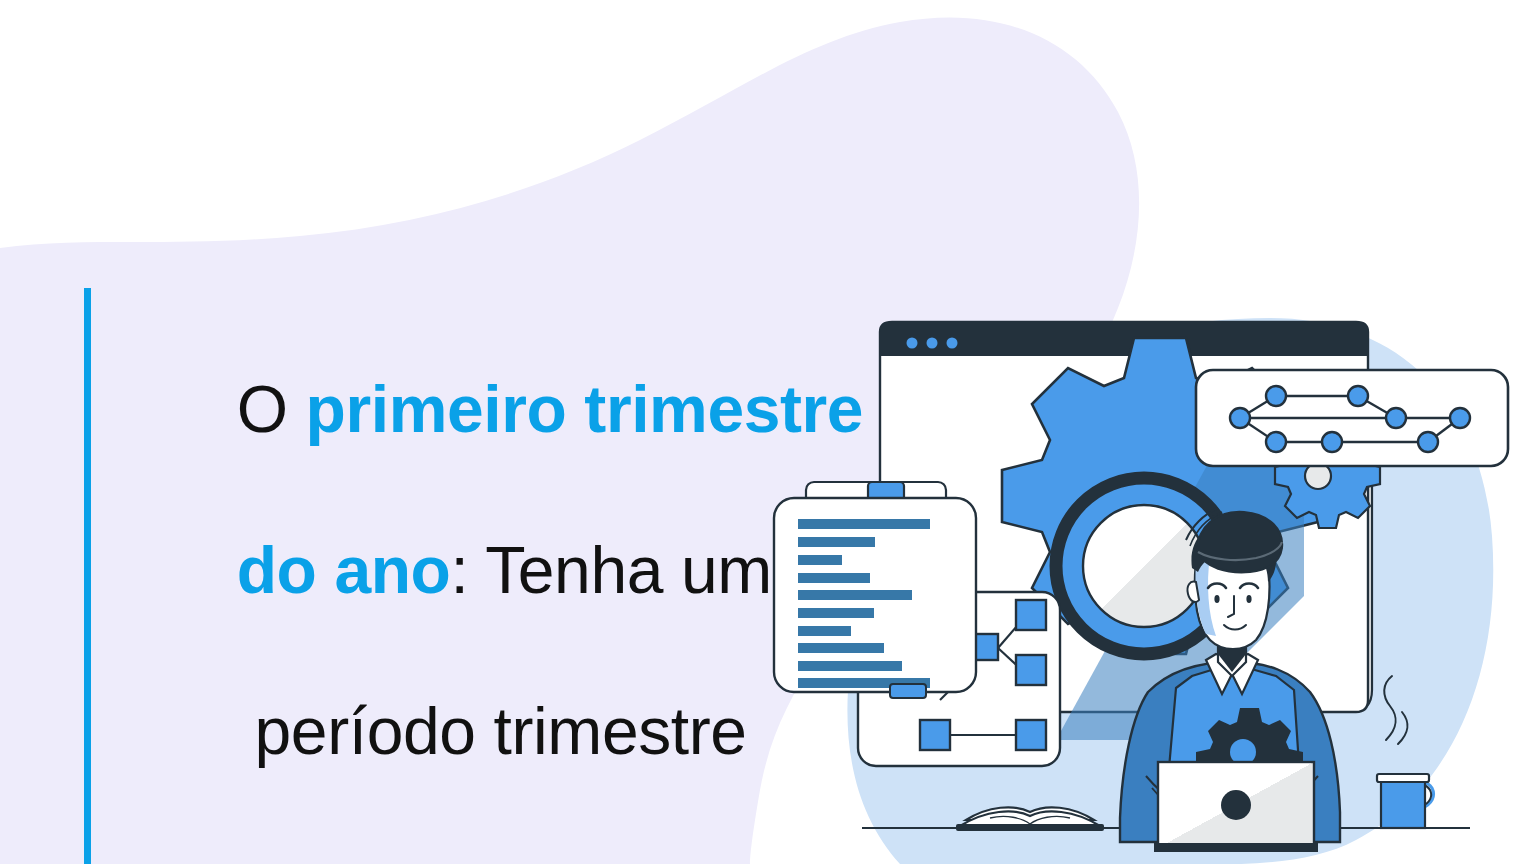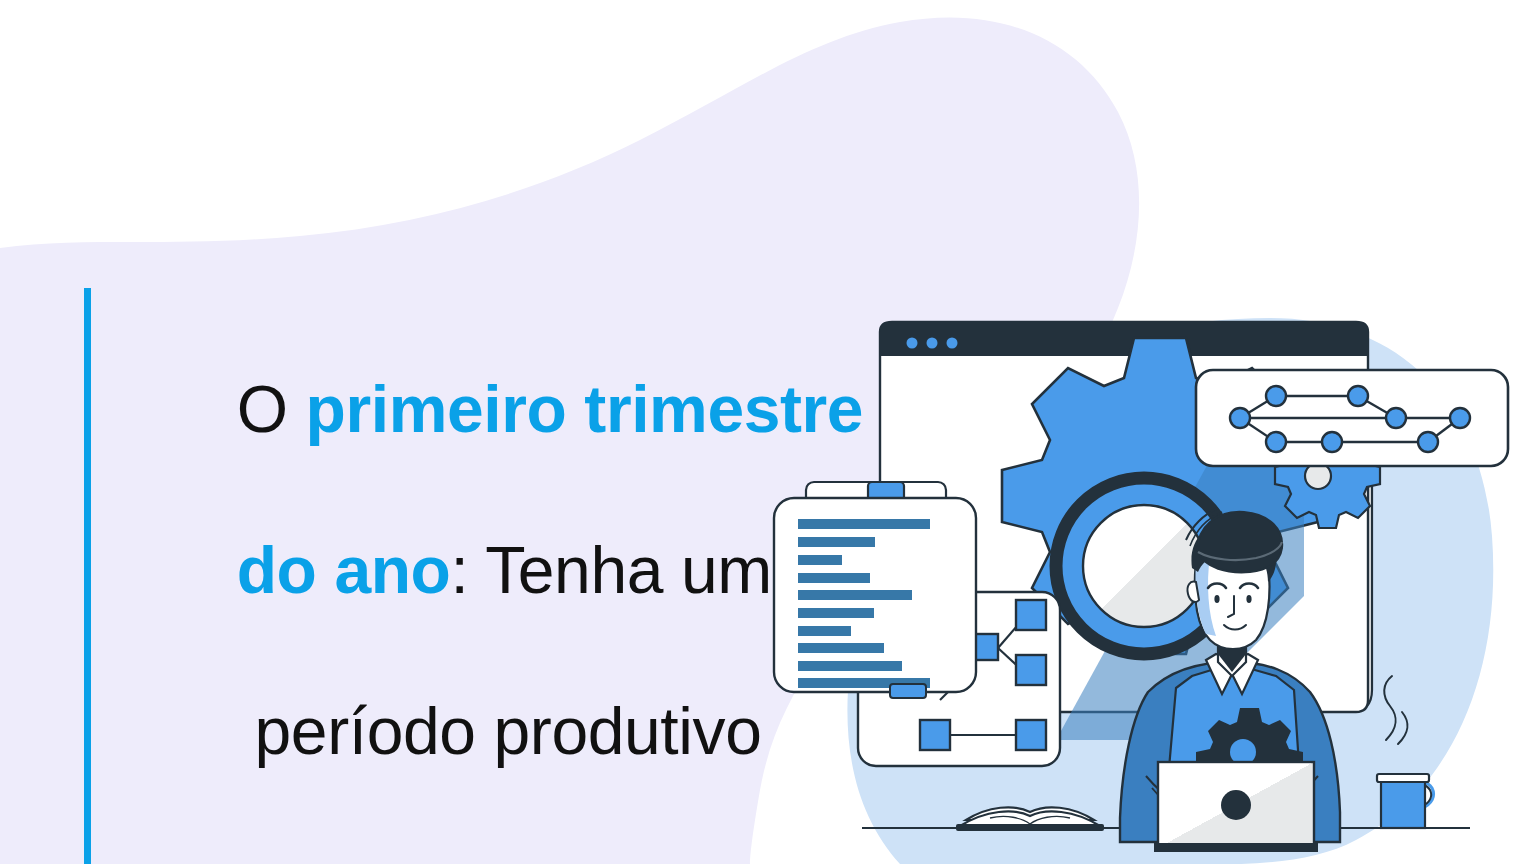--- a/index.html
+++ b/index.html
@@ -286,18 +286,18 @@
       <rect x="1381" y="780" width="44" height="48" fill="#4a9bea" stroke="#23313c" stroke-width="2.2"></rect>
       <rect x="1377" y="774" width="52" height="8" rx="2" fill="#ffffff" stroke="#23313c" stroke-width="2.2"></rect>
     </g>
   </svg>
 
   <div id="headline-block">
     <div id="accent-bar"></div>
     <div id="headline-text">
       <span class="hl-plain">O </span><span class="hl-strong">primeiro trimestre</span><br>
       <span class="hl-strong">do ano</span><span class="hl-plain">: Tenha um</span><br>
-      <span class="hl-plain"> período produtivo</span><br>
+      <span class="hl-plain"> período trimestre</span><br>
       <span class="hl-plain">e relaxante!</span>
     </div>
   </div>
 
 </div>
 
 </body></html>

